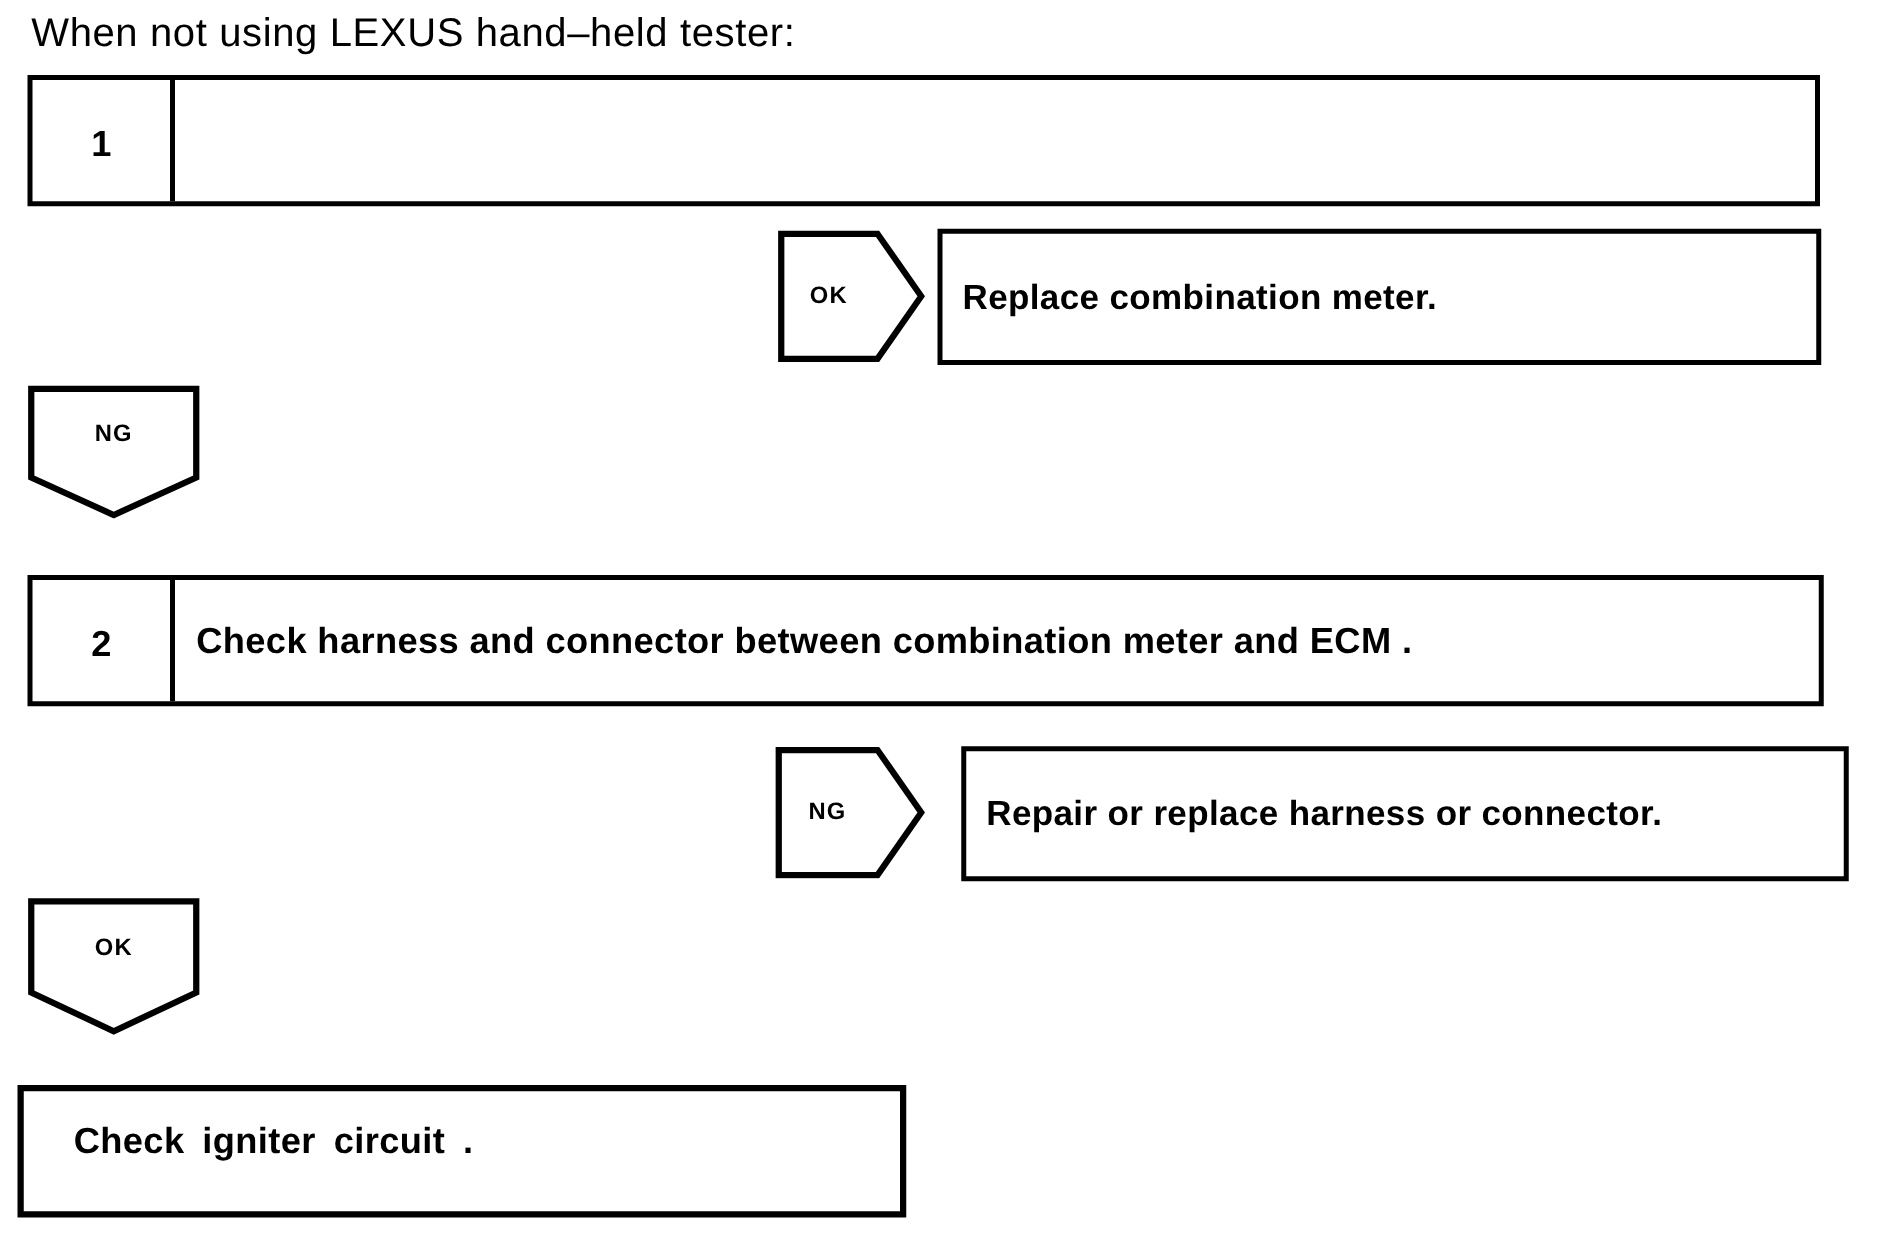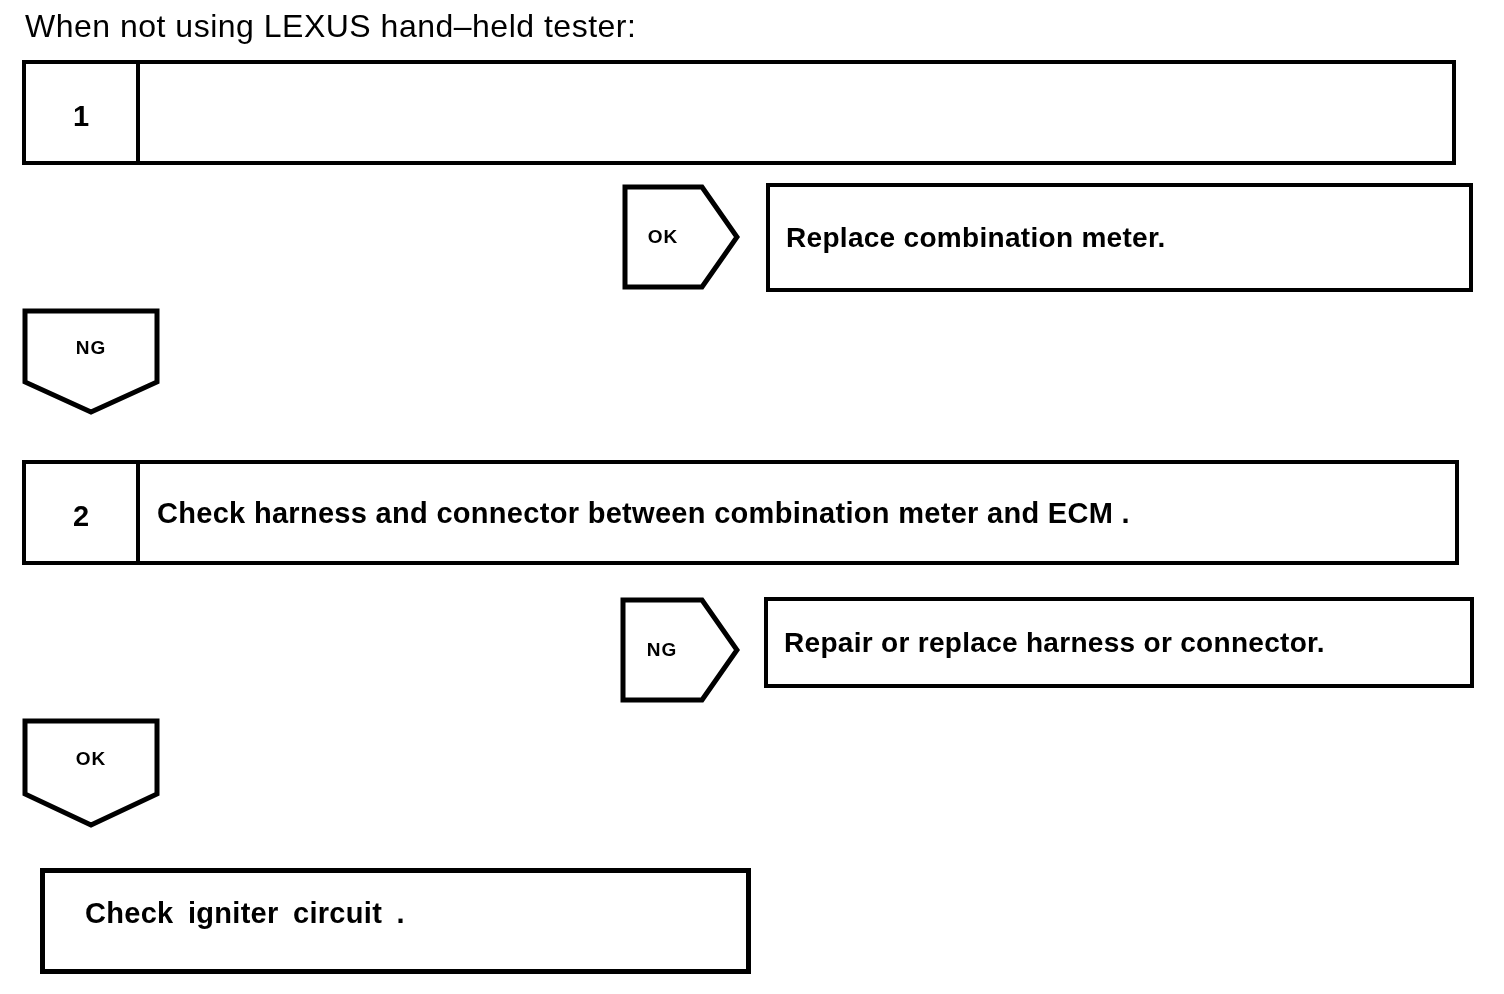--- a/index.html
+++ b/index.html
@@ -36,41 +36,39 @@
     letter-spacing: 0.3px;
   }
 
   .result-box {
     border: 4px solid #000;
     background: #fff;
     display: flex; align-items: center;
     padding-left: 16px;
     font-size: 28px; font-weight: bold;
     letter-spacing: 0.3px;
-    margin-left: 16px;
   }
 
   .shape-wrap { position: absolute; }
   .shape-wrap svg { display: block; width: 100%; height: 100%; }
   .shape-label {
     position: absolute; left: 0; top: 0; right: 0; bottom: 0;
     display: flex; align-items: center; justify-content: center;
     font-size: 19px; font-weight: bold; letter-spacing: 1px;
   }
   .shape-label.arrow-right { padding-right: 36px; }
   .shape-label.arrow-down { padding-bottom: 28px; }
 
   .final-box {
     border: 5px solid #000;
     background: #fff;
     padding: 24px 10px 0 40px;
     font-size: 29px; font-weight: bold;
     letter-spacing: 0.3px;
     word-spacing: 6px;
-    margin-left: 26px;
   }
 </style>
 </head>
 <body>
 
 <div class="abs page-title">When not using LEXUS hand–held tester:</div>
 
 <div class="abs step-box" style="left:22px; top:60px; width:1434px; height:105px;">
   <div class="step-num-cell">1</div>
 </div>
@@ -96,21 +94,21 @@
   <div class="step-text-cell">Check harness and connector between combination meter and ECM .</div>
 </div>
 
 <div class="shape-wrap" style="left:620px; top:597px; width:120px; height:106px;">
   <svg viewBox="0 0 120 106">
     <polygon points="3,3 82,3 117,53 82,103 3,103" fill="#ffffff" stroke="#000000" stroke-width="5"></polygon>
   </svg>
   <div class="shape-label arrow-right">NG</div>
 </div>
 
-<div class="abs result-box" style="left:748px; top:597px; width:710px; height:91px;">Repair or replace harness or connector.</div>
+<div class="abs result-box" style="left:769px; top:597px; width:710px; height:108px;">Repair or replace harness or connector.</div>
 
 <div class="shape-wrap" style="left:22px; top:718px; width:138px; height:110px;">
   <svg viewBox="0 0 138 110">
     <polygon points="3,3 135,3 135,76 69,107 3,76" fill="#ffffff" stroke="#000000" stroke-width="5"></polygon>
   </svg>
   <div class="shape-label arrow-down">OK</div>
 </div>
 
 <div class="abs final-box" style="left:14px; top:868px; width:711px; height:106px;">Check igniter circuit .</div>
 

